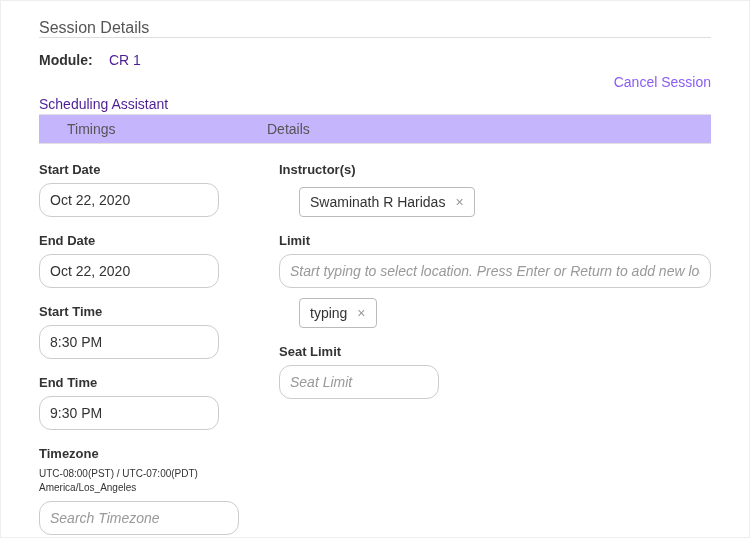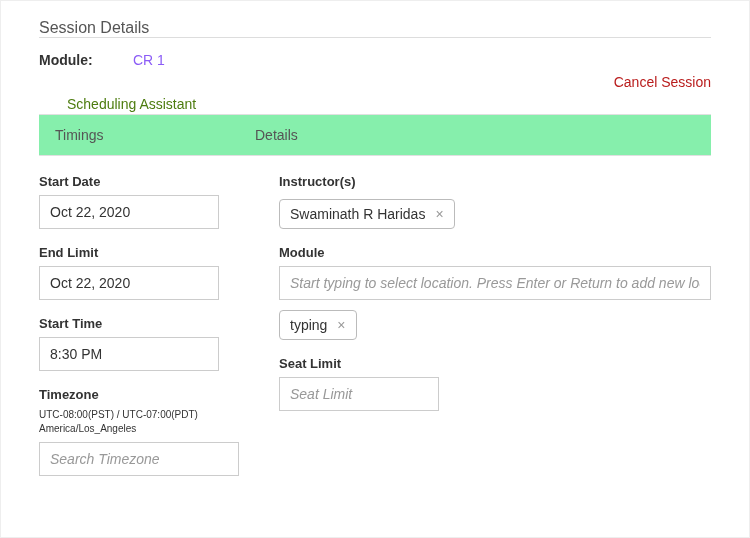--- a/index.html
+++ b/index.html
@@ -21,49 +21,48 @@
       color: #555;
       border-bottom: 1px solid #ddd;
     }
     .module-row {
       display: flex;
       align-items: center;
       padding: 14px 0 6px 0;
     }
     .module-label {
       font-weight: 600;
-      width: 94px;
+      width: 70px;
     }
     .module-value {
-      color: #8b5cf6;
+      color: #4c1d95;
     }
     .cancel-row {
       text-align: right;
     }
     .link {
-      color: #b91c1c;
+      color: #8b5cf6;
       cursor: pointer;
       font-size: 14px;
       margin-top: 40px;
     }
     .sched-link {
-      color: #4d7c0f;
+      color: #4c1d95;
       cursor: pointer;
       padding: 6px 0 2px 0;
       display: inline-block;
-      margin-left: 28px;
     }
     .tab-bar {
       display: flex;
-      background: #86efac;
+      background: #c4b5fd;
       border-top: 1px solid #e0e0e0;
       border-bottom: 1px solid #e0e0e0;
-      height: 42px;
+      height: 30px;
       align-items: center;
-      padding-left: 16px;
+      padding-left: 28px;
     }
     .tab {
       color: #555;
       padding: 0 16px 0 0;
       width: 200px;
     }
     .form-area {
       display: flex;
       gap: 30px;
       padding-top: 18px;
@@ -72,21 +71,21 @@
     .col-right { flex: 1; }
     .field-label {
       font-weight: 700;
       font-size: 13px;
       margin-bottom: 6px;
       display: block;
     }
     .text-input, .input-box {
       width: 100%;
       border: 1px solid #ccc;
-      border-radius: 0;
+      border-radius: 12px;
       padding: 8px 10px;
       font-size: 14px;
       color: #333;
       background: #fff;
       font-family: inherit;
     }
     .text-input::placeholder { color: #999; font-style: italic; }
     .field-group { margin-bottom: 16px; }
     .col-left .field-group .text-input { width: 180px; }
     .tz-value { font-size: 10px; color: #333; margin-bottom: 6px; line-height: 1.4; }
@@ -100,20 +99,21 @@
     .chip {
       border: 1px solid #bbb;
       border-radius: 4px;
       padding: 6px 10px;
       display: inline-flex;
       align-items: center;
       gap: 10px;
       font-size: 14px;
       color: #333;
       cursor: default;
+      margin-left: 20px;
     }
     .chip .remove {
       color: #999;
       cursor: pointer;
       font-size: 14px;
       line-height: 1;
     }
     .seat-input { width: 160px; }
     .instructor-input, .venue-input { width: 100%; }
     .col-left .field-group:last-of-type .text-input { width: 200px; }
@@ -146,29 +146,33 @@
   <div class="form-area">
 
     <div class="col-left">
 
       <div class="field-group">
         <label class="field-label">Start Date</label>
         <input type="text" class="text-input" value="Oct 22, 2020" style="">
       </div>
 
       <div class="field-group">
-        <label class="field-label">End Limit</label>
+        <label class="field-label">End Date</label>
         <input type="text" class="text-input" value="Oct 22, 2020" style="">
       </div>
 
       <div class="field-group">
         <label class="field-label">Start Time</label>
         <input type="text" class="text-input" value="8:30 PM" style="">
       </div>
 
+      <div class="field-group">
+        <label class="field-label">End Time</label>
+        <input type="text" class="text-input" value="9:30 PM" style="">
+      </div>
 
       <div class="field-group">
         <label class="field-label">Timezone</label>
         <div class="tz-value">UTC-08:00(PST) / UTC-07:00(PDT) America/Los_Angeles</div>
         <input type="text" class="text-input" placeholder="Search Timezone" style="">
       </div>
 
     </div>
 
     <div class="col-right">
@@ -177,21 +181,21 @@
         <label class="field-label">Instructor(s)</label>
         <div class="chip-row">
           <div class="chip">
             <span>Swaminath R Haridas</span>
             <span class="remove">×</span>
           </div>
         </div>
       </div>
 
       <div class="field-group">
-        <label class="field-label">Module</label>
+        <label class="field-label">Limit</label>
         <input type="text" class="text-input venue-input" placeholder="Start typing to select location. Press Enter or Return to add new location" style="">
         <div class="chip-row">
           <div class="chip">
             <span>typing</span>
             <span class="remove">×</span>
           </div>
         </div>
       </div>
 
       <div class="field-group">

